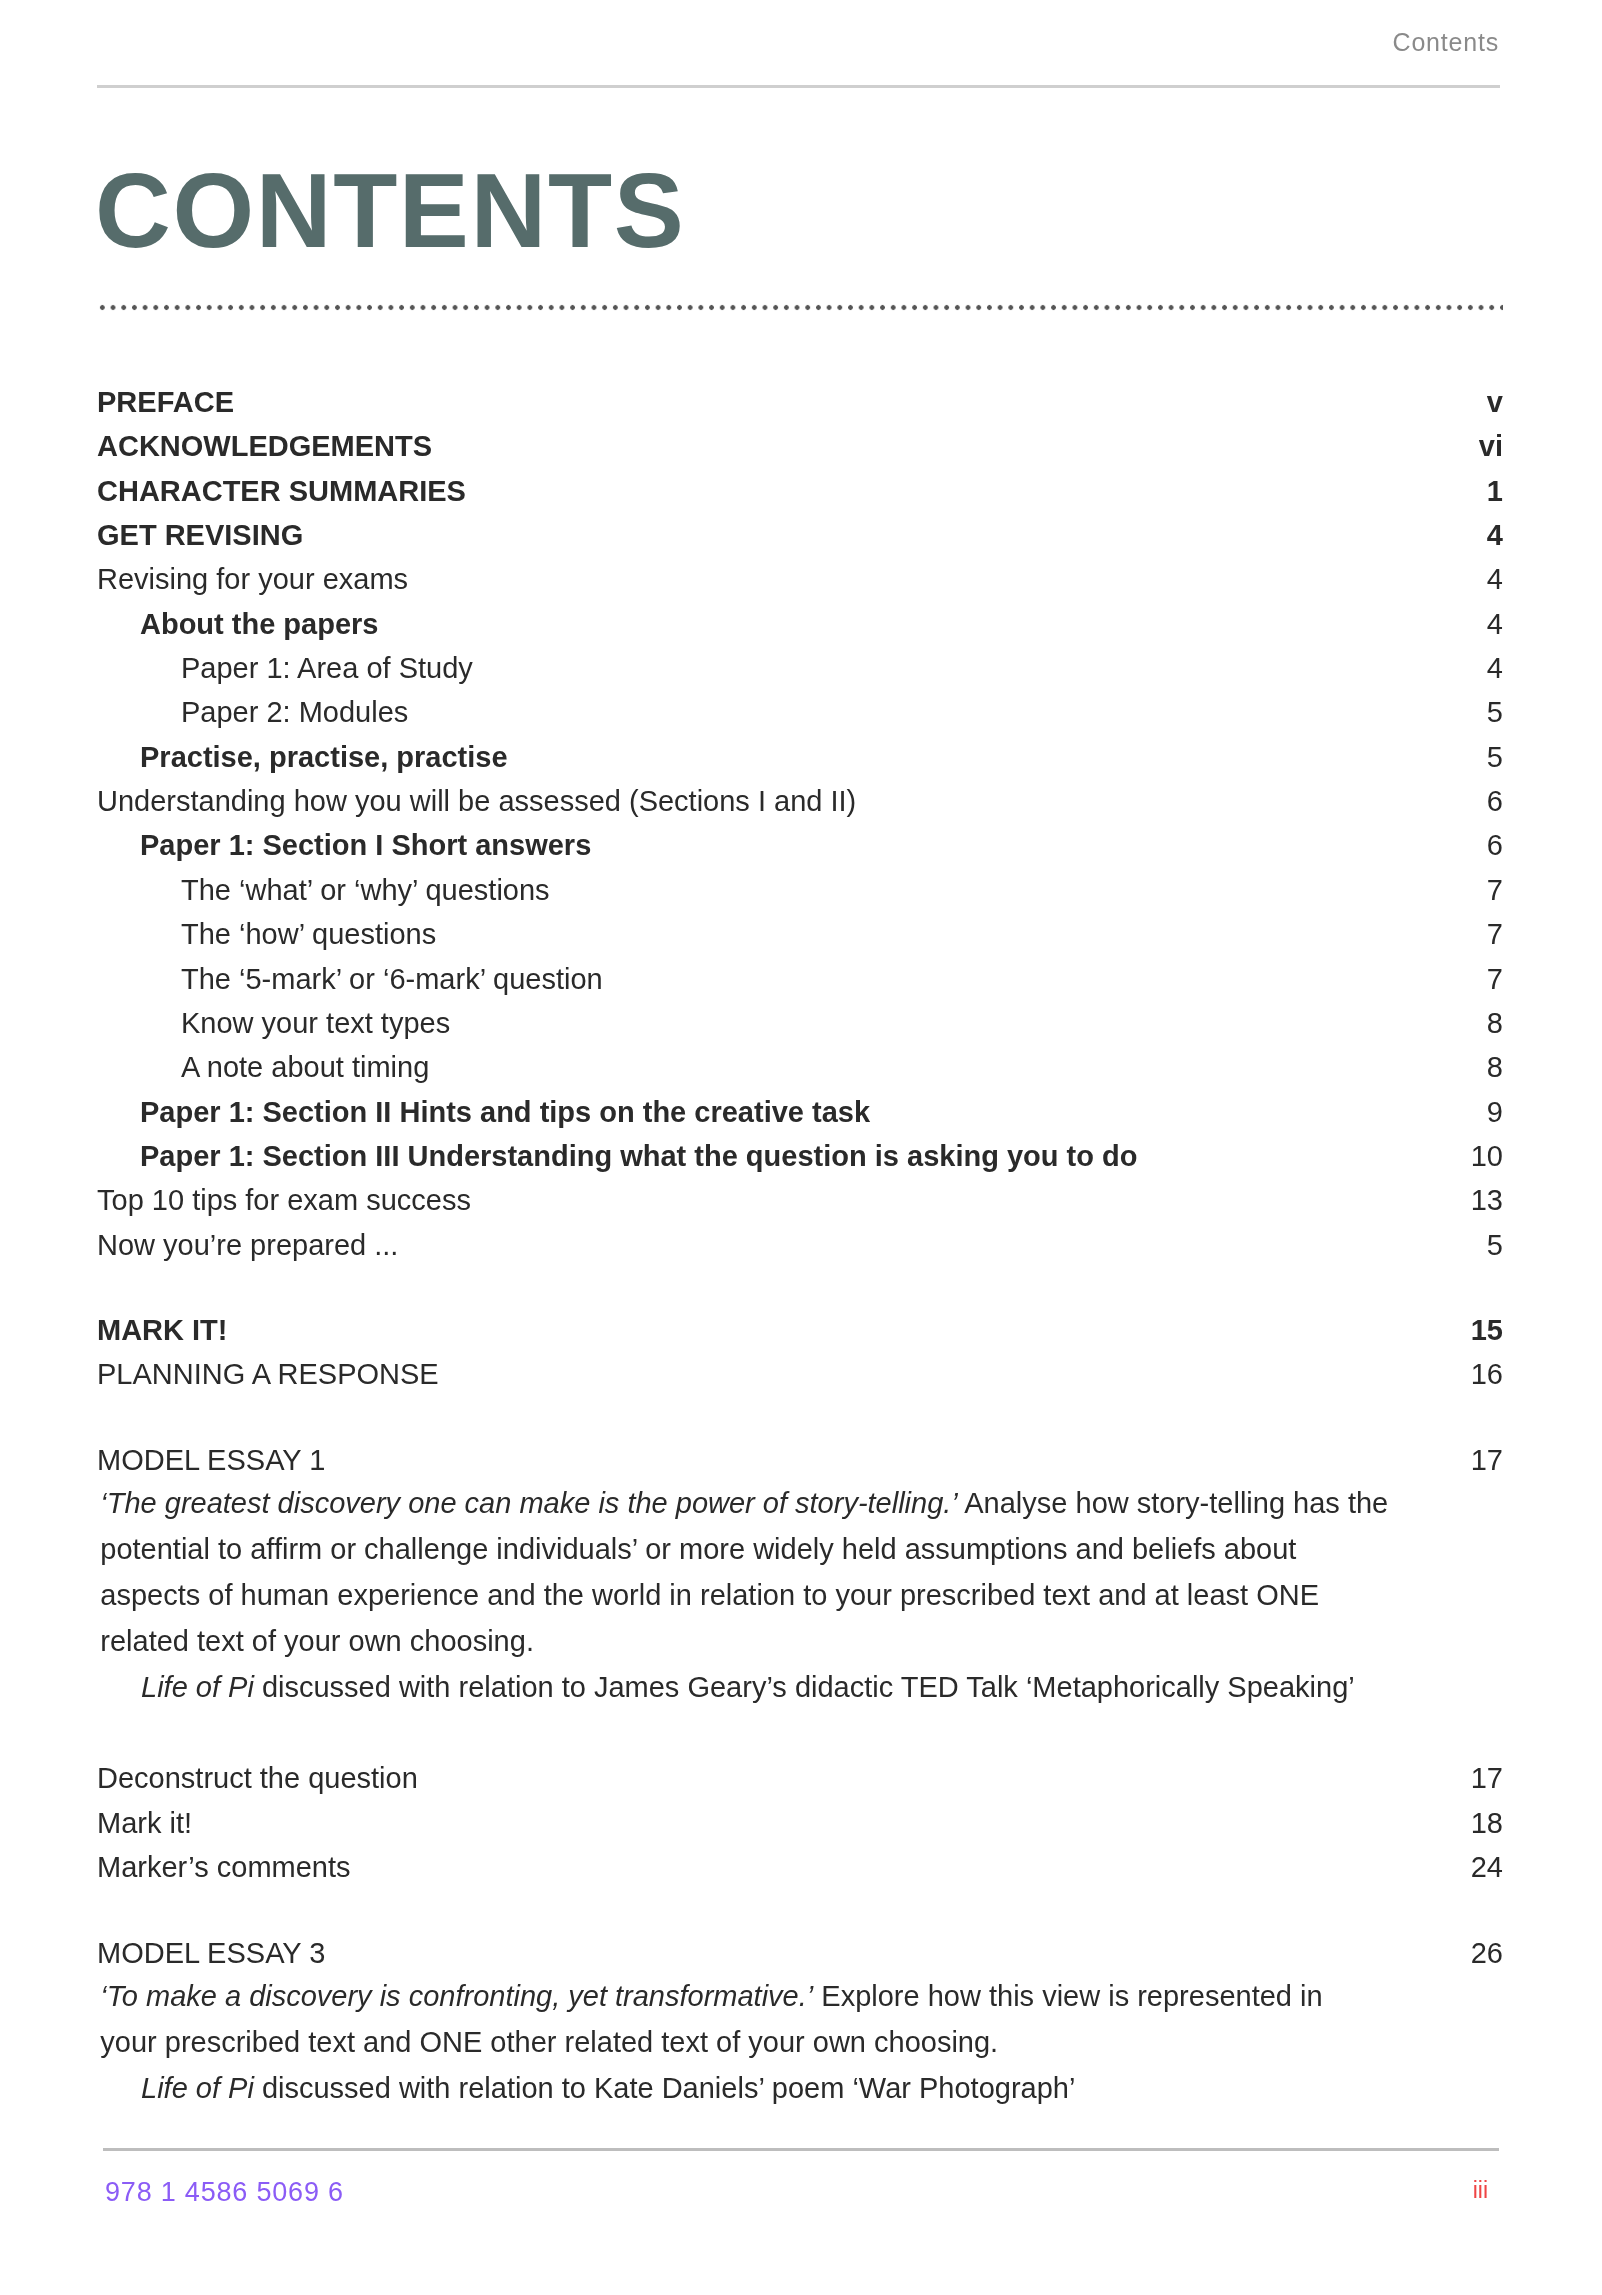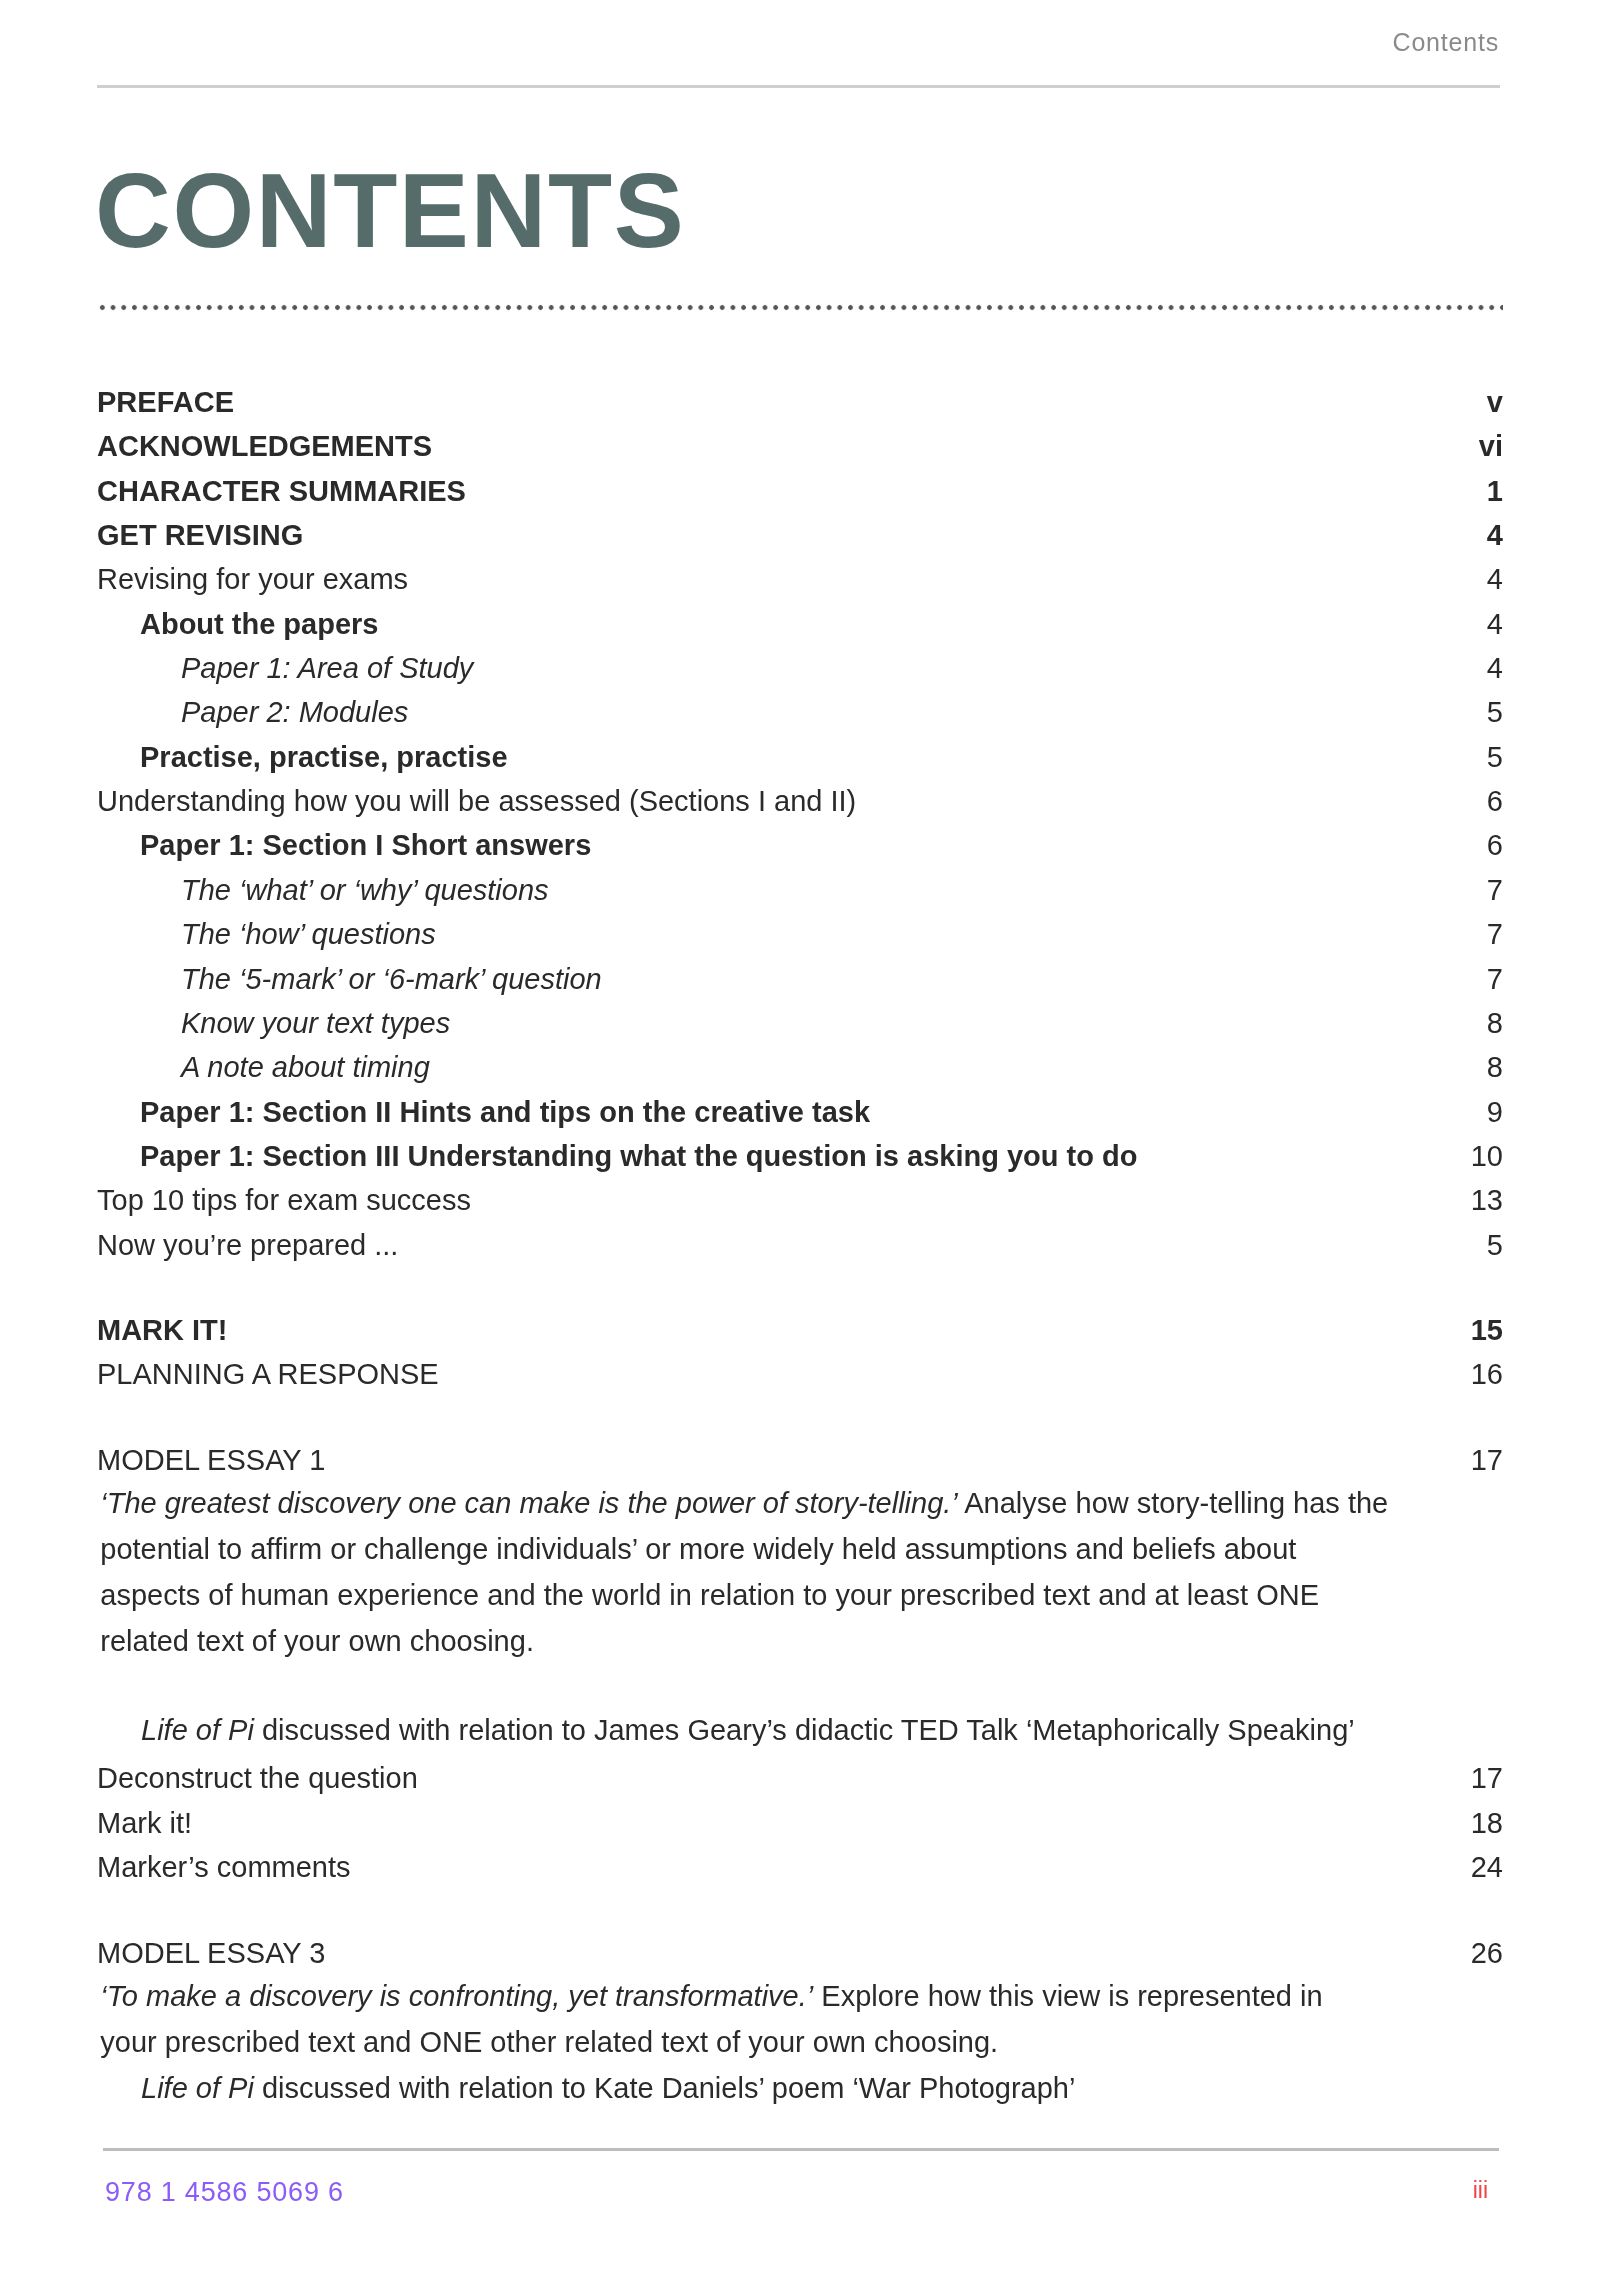--- a/index.html
+++ b/index.html
@@ -12,21 +12,21 @@
            letter-spacing: 1.6px; color: #566c6b; line-height: 1; }
   .dotted { position: absolute; top: 304px; left: 97px; width: 1406px; height: 6.6px;
             background-image: radial-gradient(circle, #555 2.1px, transparent 2.5px);
             background-size: 10.7px 6.6px; background-repeat: repeat-x; }
   .toc { position: absolute; left: 97px; top: 386px; width: 1406px; }
   .row { position: absolute; left: 0; width: 1406px; font-size: 29px; line-height: 33px; color: #2a2a2a; }
   .row .label { position: absolute; left: 0; white-space: nowrap; }
   .row .page { position: absolute; right: 0; text-align: right; }
   .row.bold { font-weight: bold; }
   .row.l1 .label { left: 43px; font-weight: bold; }
-  .row.l2 .label { left: 84px; font-style: italic; }
+  .row.l2 .label { left: 84px; }
   .para { position: absolute; left: 3.3px; width: 1314px; font-size: 29px; line-height: 46px; color: #2a2a2a; }
   .para i { font-style: italic; }
   .bottom-rule { position: absolute; top: 2148px; left: 103px; width: 1396px; height: 2.5px; background: #bdbdbd; }
   .isbn { position: absolute; top: 2177px; left: 105px; font-size: 27px; color: #8b5cf6; letter-spacing: 0.8px; }
   .folio { position: absolute; top: 2177px; right: 114px; font-size: 23px; color: #ef4444; }
 </style>
 </head>
 <body>
 
 <div class="running-head">Contents</div>
@@ -124,21 +124,21 @@
   <div class="row" style="top:972px">
       <span class="label">PLANNING A RESPONSE</span>
       <span class="page">16</span>
     </div>
 
   <div class="row" style="top:1058px">
       <span class="label">MODEL ESSAY 1</span>
       <span class="page">17</span>
     </div>
   <div class="para" style="top:1094px; width:1289px;"><i>‘The greatest discovery one can make is the power of story-telling.’</i><span> Analyse how story-telling has the potential to affirm or challenge individuals’ or more widely held assumptions and beliefs about aspects of human experience and the world in relation to your prescribed text and at least ONE related text of your own choosing.</span></div>
-  <div class="para" style="top:1278px; left:44px; width:1216px;margin-top:43px;"><i>Life of Pi</i><span> discussed with relation to James Geary’s didactic TED Talk ‘Metaphorically Speaking’</span></div>
+  <div class="para" style="top:1278px; left:44px; width:1216px;"><i>Life of Pi</i><span> discussed with relation to James Geary’s didactic TED Talk ‘Metaphorically Speaking’</span></div>
   <div class="row" style="top:1376px">
       <span class="label">Deconstruct the question</span>
       <span class="page">17</span>
     </div>
   <div class="row" style="top:1421px">
       <span class="label">Mark it!</span>
       <span class="page">18</span>
     </div>
   <div class="row" style="top:1465px">
       <span class="label">Marker’s comments</span>

